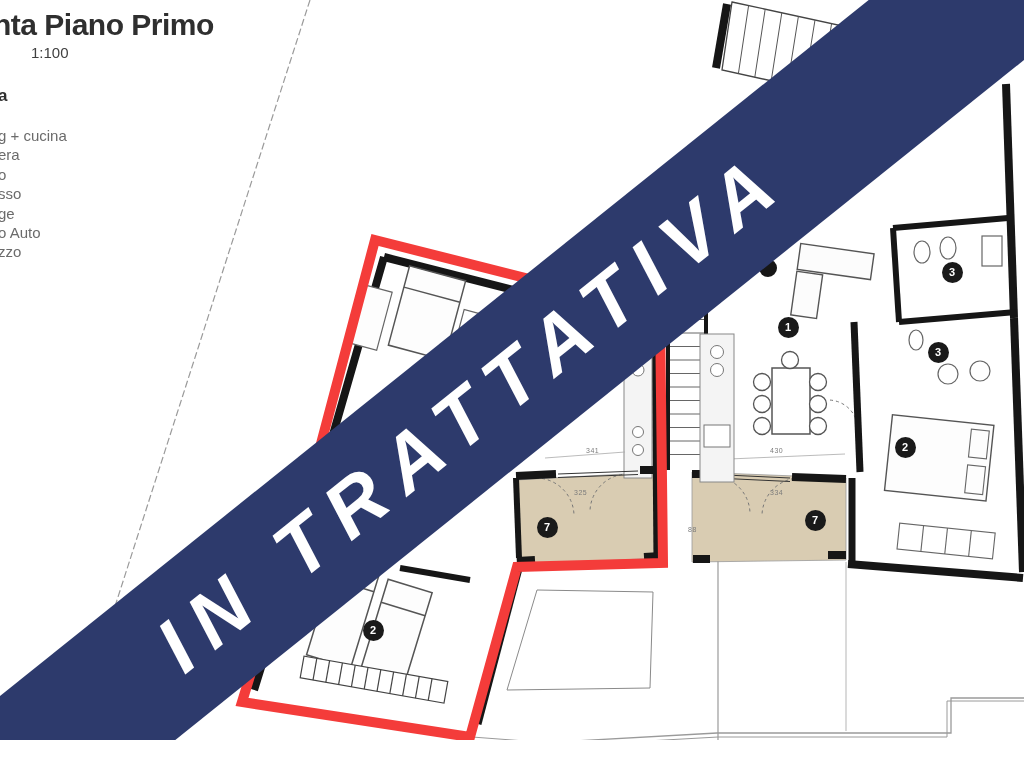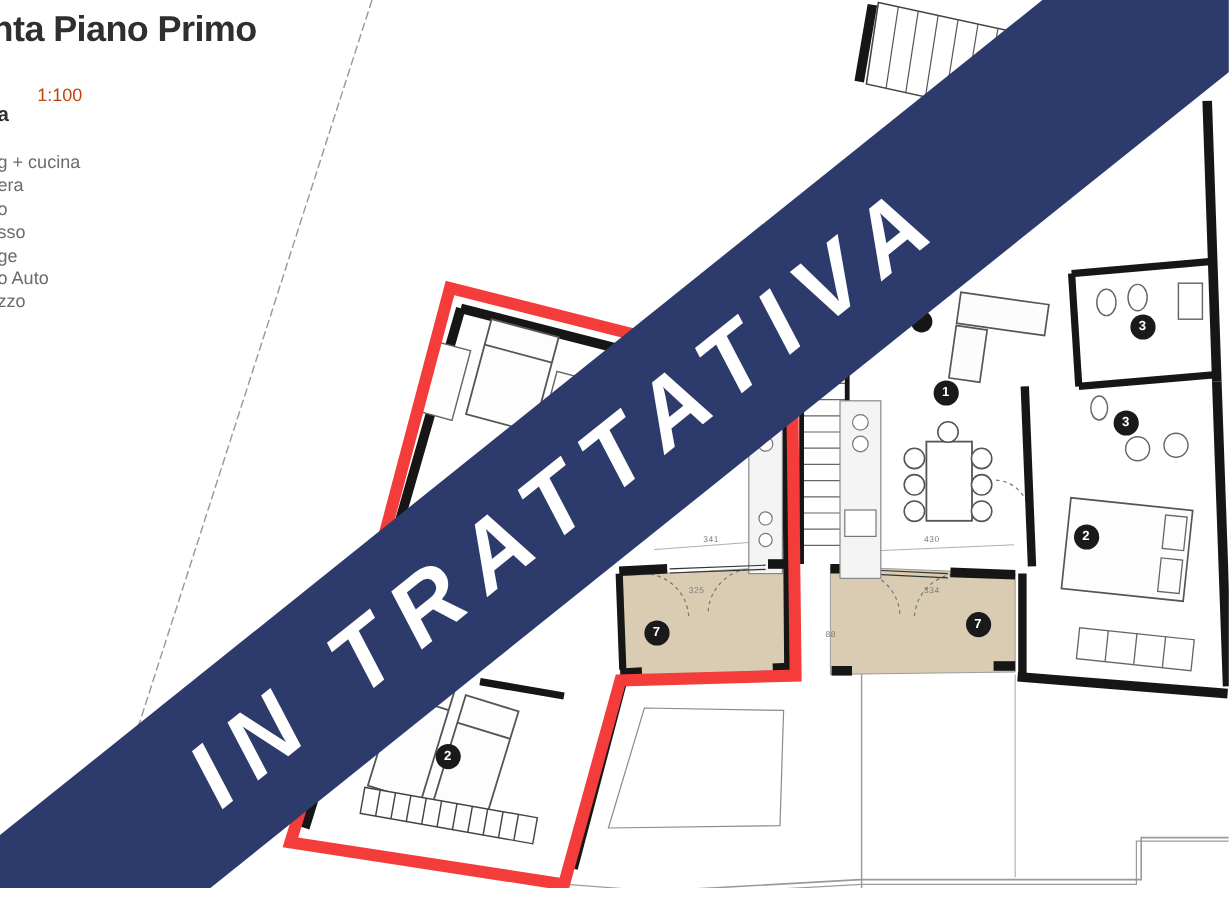--- a/index.html
+++ b/index.html
@@ -4,21 +4,21 @@
 <style>
   html,body{margin:0;padding:0;background:#ffffff;}
   body{width:1024px;height:768px;position:relative;overflow:hidden;
        font-family:"Liberation Sans",sans-serif;}
   .stage{position:absolute;left:0;top:0;width:1024px;height:740px;overflow:hidden;}
   svg.plan{position:absolute;left:0;top:0;}
 
   
   .page-title{position:absolute;left:-7px;top:8px;font-size:30px;font-weight:700;
               color:#2f2f2f;letter-spacing:-0.5px;white-space:nowrap;}
-  .scale-label{position:absolute;left:31px;top:44px;font-size:15px;color:#c2410c;margin-top:27px;}
+  .scale-label{position:absolute;left:31px;top:44px;font-size:15px;color:#404040;}
   .legend-heading{position:absolute;left:-2px;top:86px;font-size:17px;font-weight:700;color:#2f2f2f;}
   .legend-list{position:absolute;left:-2px;top:126px;margin:0;padding:0;list-style:none;
                font-size:15px;line-height:19.4px;color:#6b6b6b;white-space:nowrap;}
 
   
   .marker{position:absolute;width:21px;height:21px;border-radius:50%;
           color:#fff;font-size:11px;font-weight:700;display:flex;
           align-items:center;justify-content:center;}
 
   

